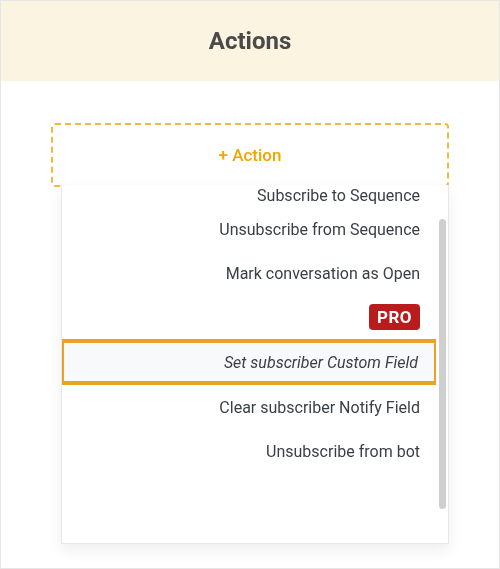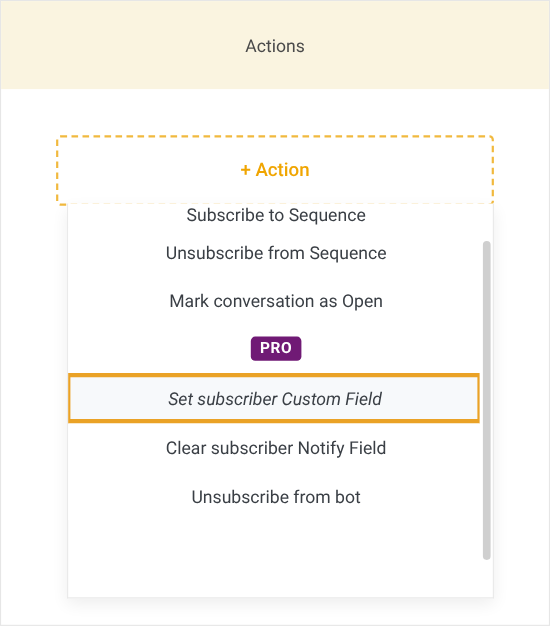--- a/index.html
+++ b/index.html
@@ -21,23 +21,23 @@
     flex-direction: column;
   }
   .header {
     background: #faf4e0;
     height: 80px;
     display: flex;
     align-items: center;
     justify-content: center;
   }
   .header-title {
-    font-size: 16px;
+    font-size: 24px;
     color: #4a4a4a;
-    font-weight: 400;
+    font-weight: 700;
   }
   .body {
     flex: 1;
     position: relative;
     padding: 0 50px 30px 50px;
     box-sizing: border-box;
   }
   .add-action {
     margin-top: 42px;
     height: 60px;
@@ -66,21 +66,21 @@
     display: flex;
   }
   .menu {
     flex: 1;
     overflow: hidden;
     padding-top: 0;
   }
   .menu-item {
     display: flex;
     align-items: center;
-    justify-content: center;
+    justify-content: flex-end;
     height: 44px;
     padding: 0 16px 0 20px;
     font-size: 16px;
     color: #3a3f45;
     cursor: pointer;
     box-sizing: border-box;
     background: #fff;
   }
   .menu-item.partial {
     height: 22px;
@@ -90,23 +90,23 @@
   .menu-item.highlighted {
     background: #f7f9fb;
     border: 4px solid #eaa226;
     border-radius: 2px;
     margin: 0 -2px;
     padding-left: 18px;
     height: 46px;
     font-style: italic;
   }
   .pro-badge {
-    background: #701a75;
+    background: #b91c1c;
     color: #fff;
-    font-size: 14px;
+    font-size: 17px;
     font-weight: 700;
     letter-spacing: 0.5px;
     padding: 3px 8px;
     border-radius: 4px;
   }
   .scrollbar-track {
     width: 12px;
     background: transparent;
     position: relative;
   }

